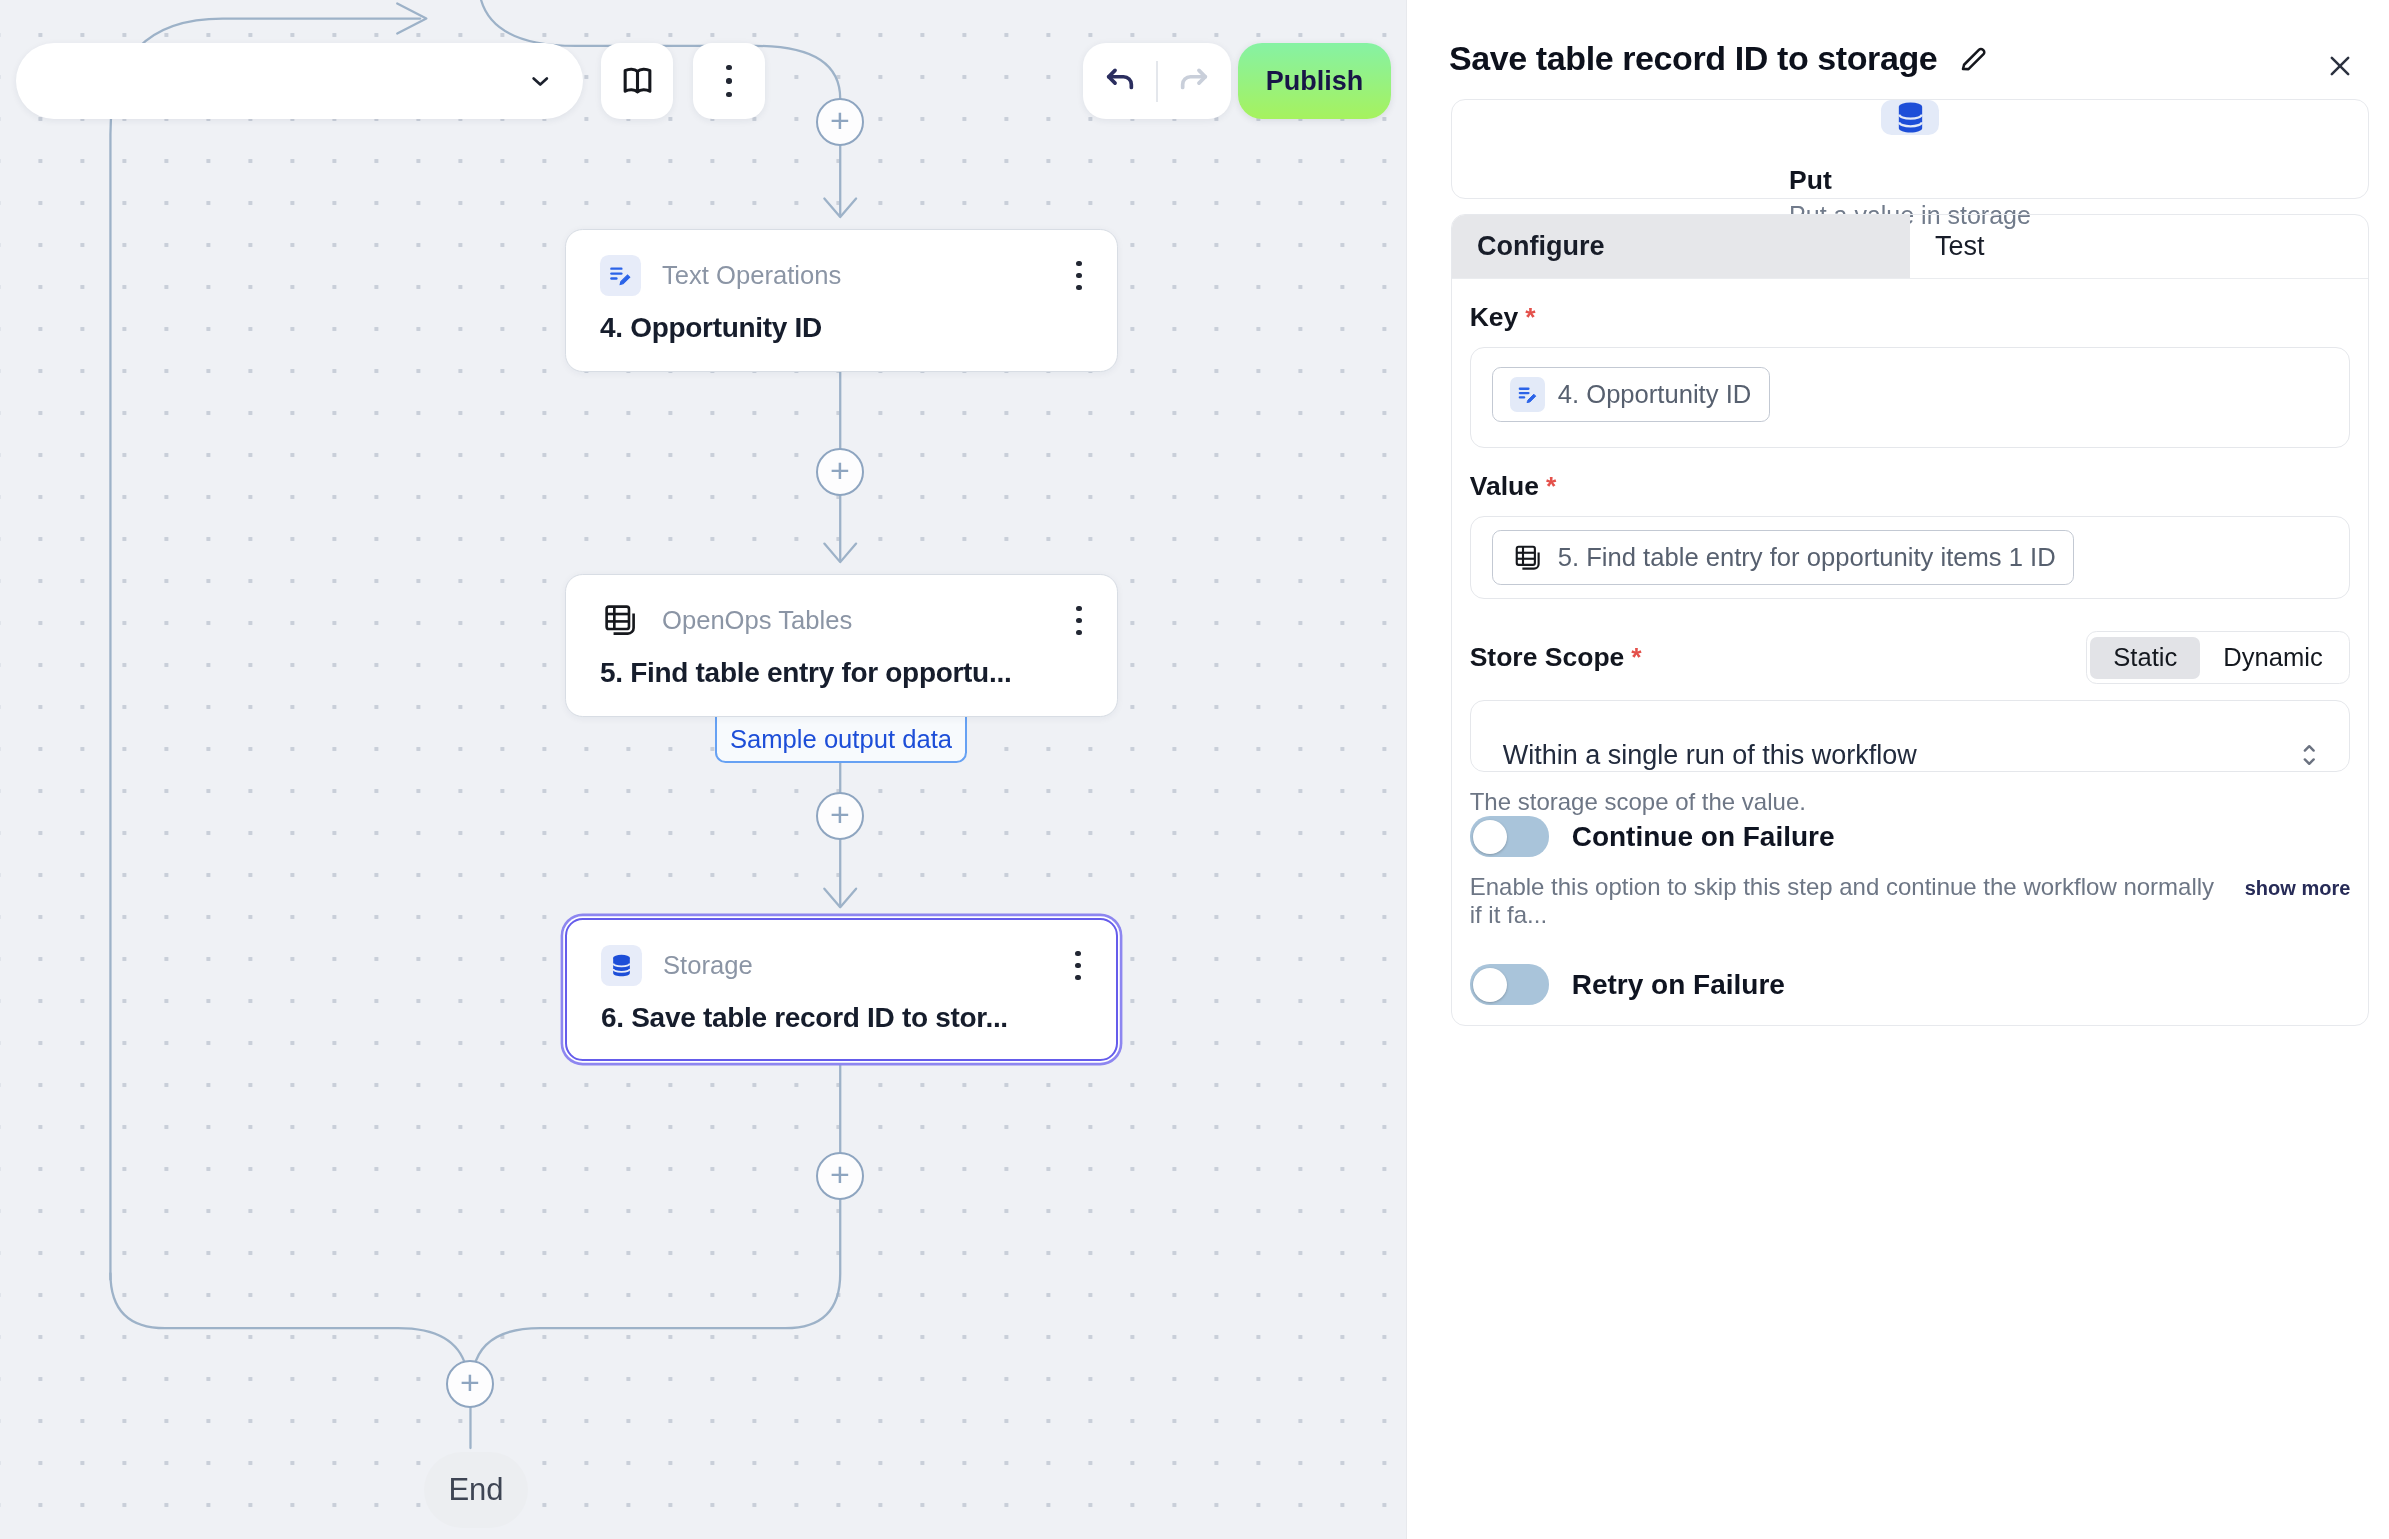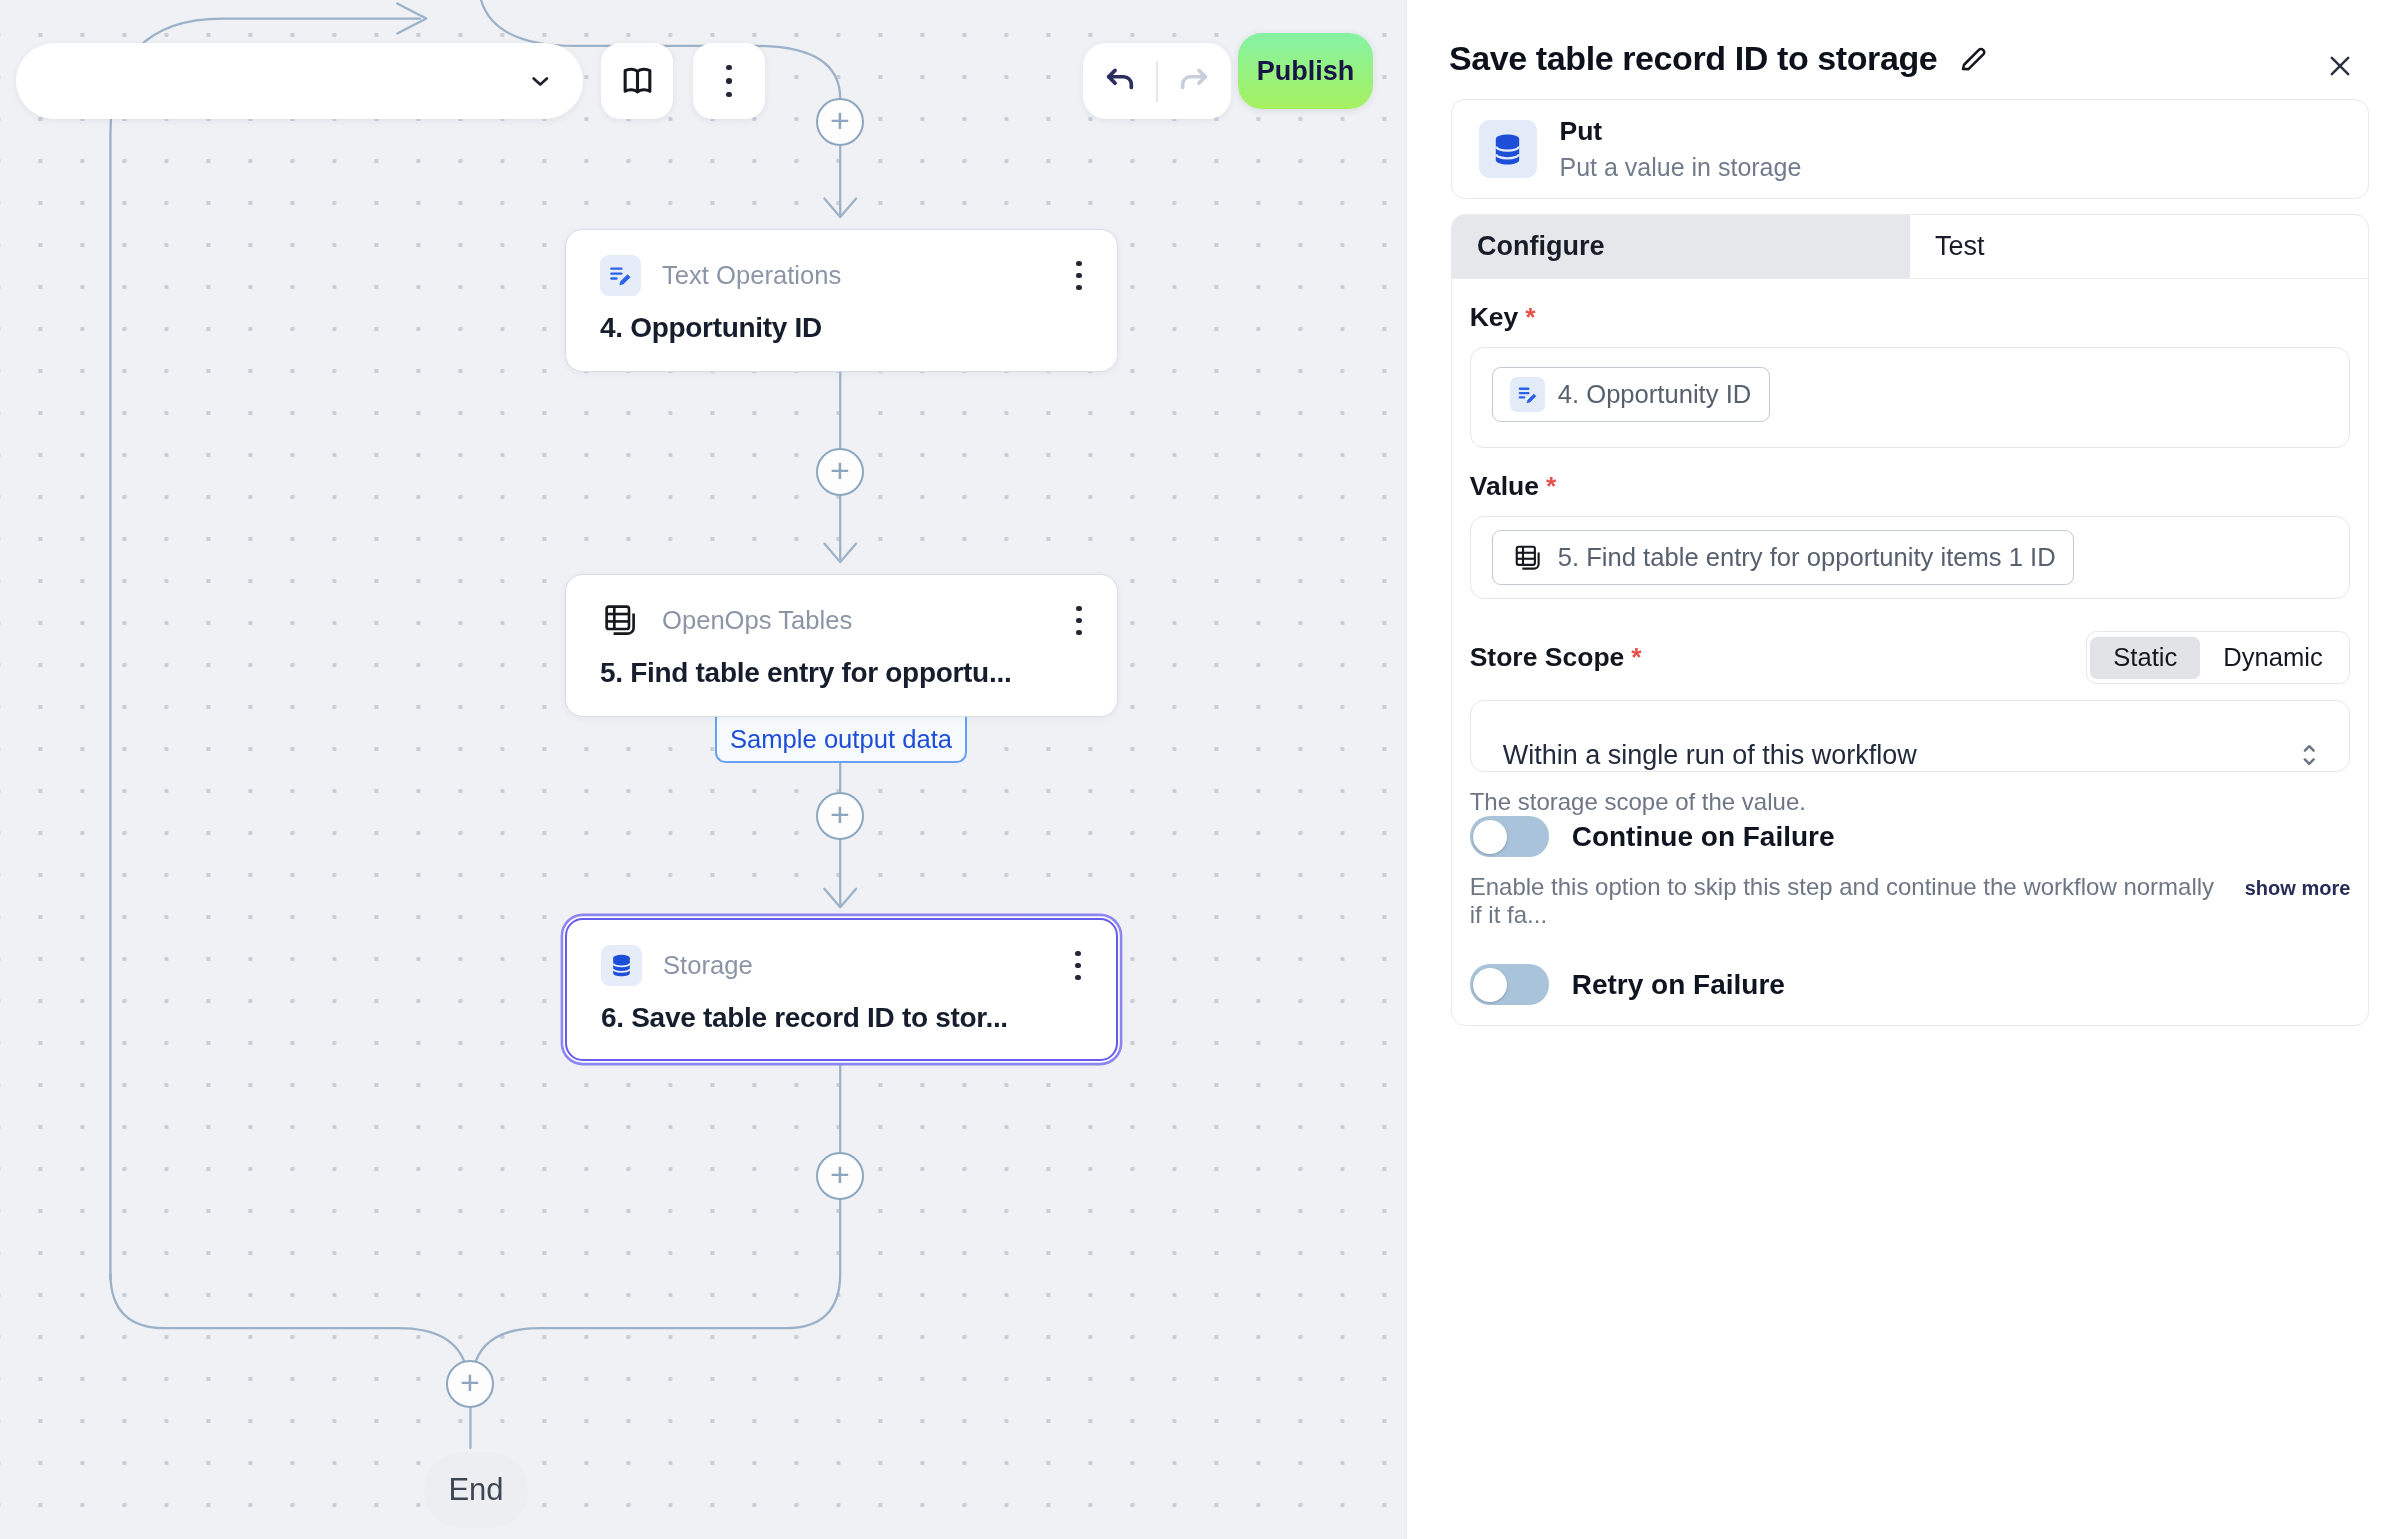--- a/index.html
+++ b/index.html
@@ -59,33 +59,33 @@
   .btn-name { left:16px; top:43px; height:76px; width:567px; border-radius:38px; padding:0 30px 0 35px; cursor:pointer; }
   .btn-name .wf-name { font-size:25px; font-weight:bold; color:#101626; letter-spacing:-0.2px; }
   .btn-name svg { margin-left:auto; }
   .btn-book  { left:601px; top:43px; width:72px; height:76px; border-radius:19.4px; justify-content:center; cursor:pointer; }
   .kebab-btn { left:693px; top:43px; width:72px; height:76px; border-radius:19.4px; justify-content:center; cursor:pointer; }
   .kebab-btn .dots { display:flex; flex-direction:column; gap:8px; }
   .undo-redo { left:1083px; top:43px; width:148px; height:76px; border-radius:23px; justify-content:space-evenly; }
   .undo-redo .divider { width:1.8px; height:41px; background:#e4e7ec; }
   .icon-slot { width:51px; height:51px; display:flex; align-items:center; justify-content:center; cursor:pointer; }
   .btn-publish {
-    left:1238px; top:33px; width:135px; height:76px; border-radius:24px; justify-content:center;
+    left:1238px; top:43px; width:153px; height:76px; border-radius:24px; justify-content:center;
     background:linear-gradient(180deg,#86f2a4 0%, #a6f25e 100%);
     font-size:27px; font-weight:bold; color:#181647; cursor:pointer; box-shadow:0 1.8px 7px rgba(25,39,70,0.10);
   }
 
   
   #panel { position:absolute; left:1406px; top:0; width:983px; height:1539px; background:#ffffff; border-left:1.8px solid #e7e9ed; }
   .panel-head { position:absolute; left:42px; top:39px; right:88px; display:flex; align-items:center; gap:19.4px; }
   .panel-title { font-size:34px; font-weight:bold; color:#0d111c; letter-spacing:-0.4px; white-space:nowrap; }
   .edit-btn, .close-btn { cursor:pointer; display:flex; align-items:center; justify-content:center; }
   .close-btn { position:absolute; right:30px; top:46px; width:39px; height:39px; }
 
-  .put-card { position:absolute; left:44px; top:99px; width:918px; height:100px; border:1.8px solid #e7e9ed; border-radius:14px; display:flex; align-items:center; padding:0 26.5px; gap:23px; }
+  .put-card { position:absolute; left:44px; top:99px; width:918px; height:100px; border:1.8px solid #e7e9ed; border-radius:14px; display:flex; align-items:center; padding:0 26.5px; gap:30px;flex-direction:column; }
   .put-icon { width:58px; height:58px; border-radius:10.6px; background:#e3eaf8; display:flex; align-items:center; justify-content:center; }
   .put-name { font-size:26.5px; font-weight:bold; color:#10141f; }
   .put-desc { font-size:25px; color:#717b8b; margin-top:5.3px; }
 
   .form-box { position:absolute; left:44px; top:214px; width:918px; height:812px; border:1.8px solid #e7e9ed; border-radius:14px; overflow:hidden; }
   .tabs { display:flex; height:64px; border-bottom:1.8px solid #eaecef; }
   .tab { flex:1 1 50%; display:flex; align-items:center; padding-left:25px; font-size:27px; color:#181d29; cursor:pointer;text-align:center; }
   .tab.active { background:#e6e7ea; font-weight:bold; border-radius:12.4px 0 0 0; }
   .form-content { padding:0 17.7px 0 17.7px; }
 

